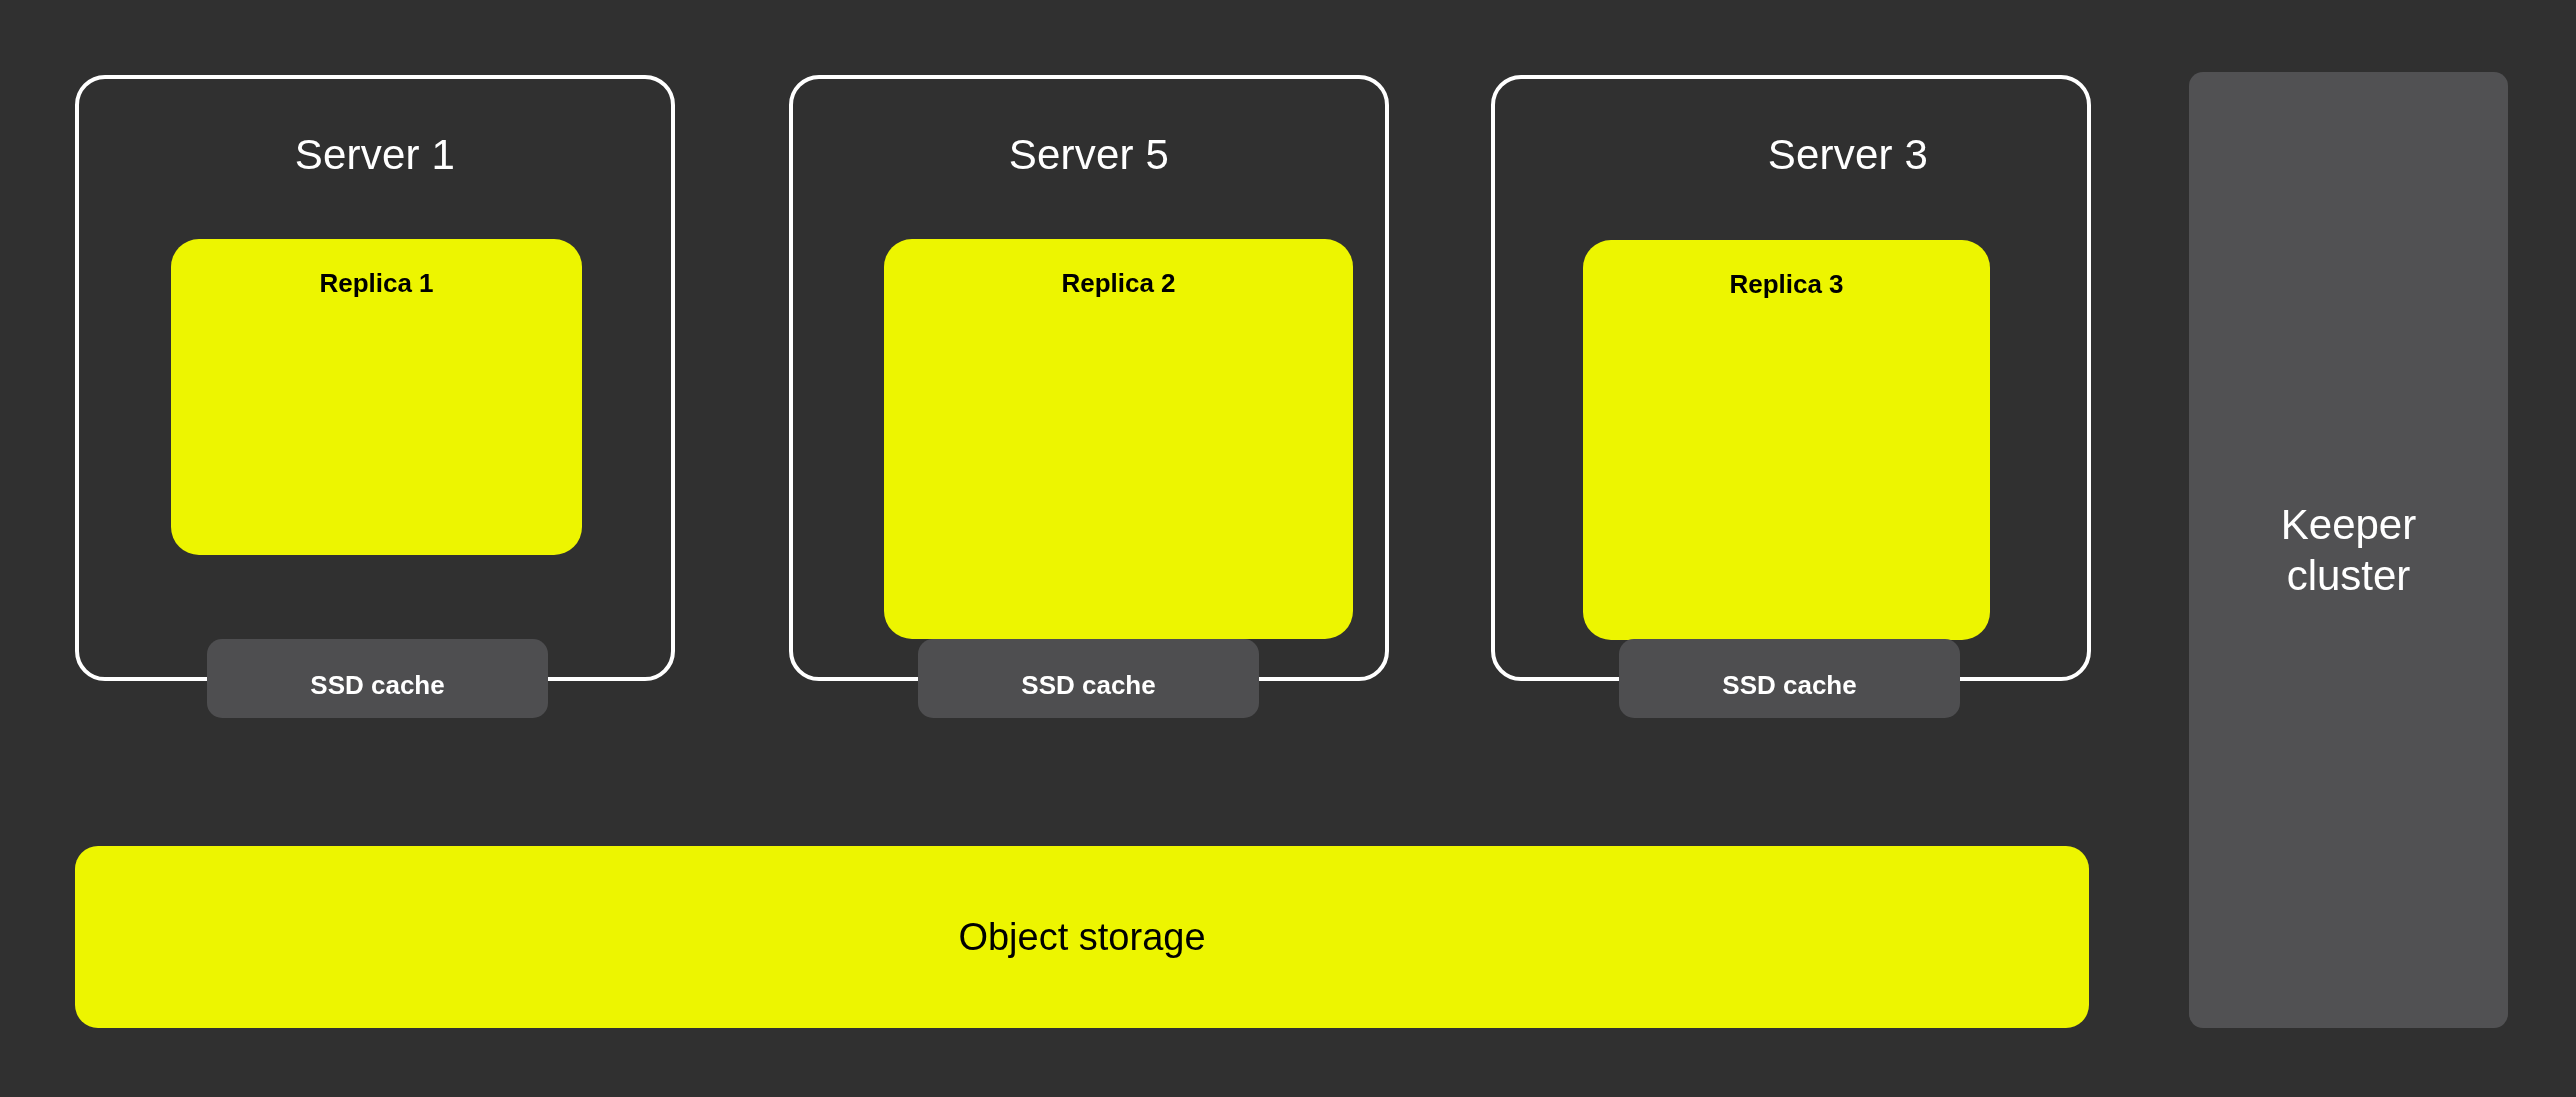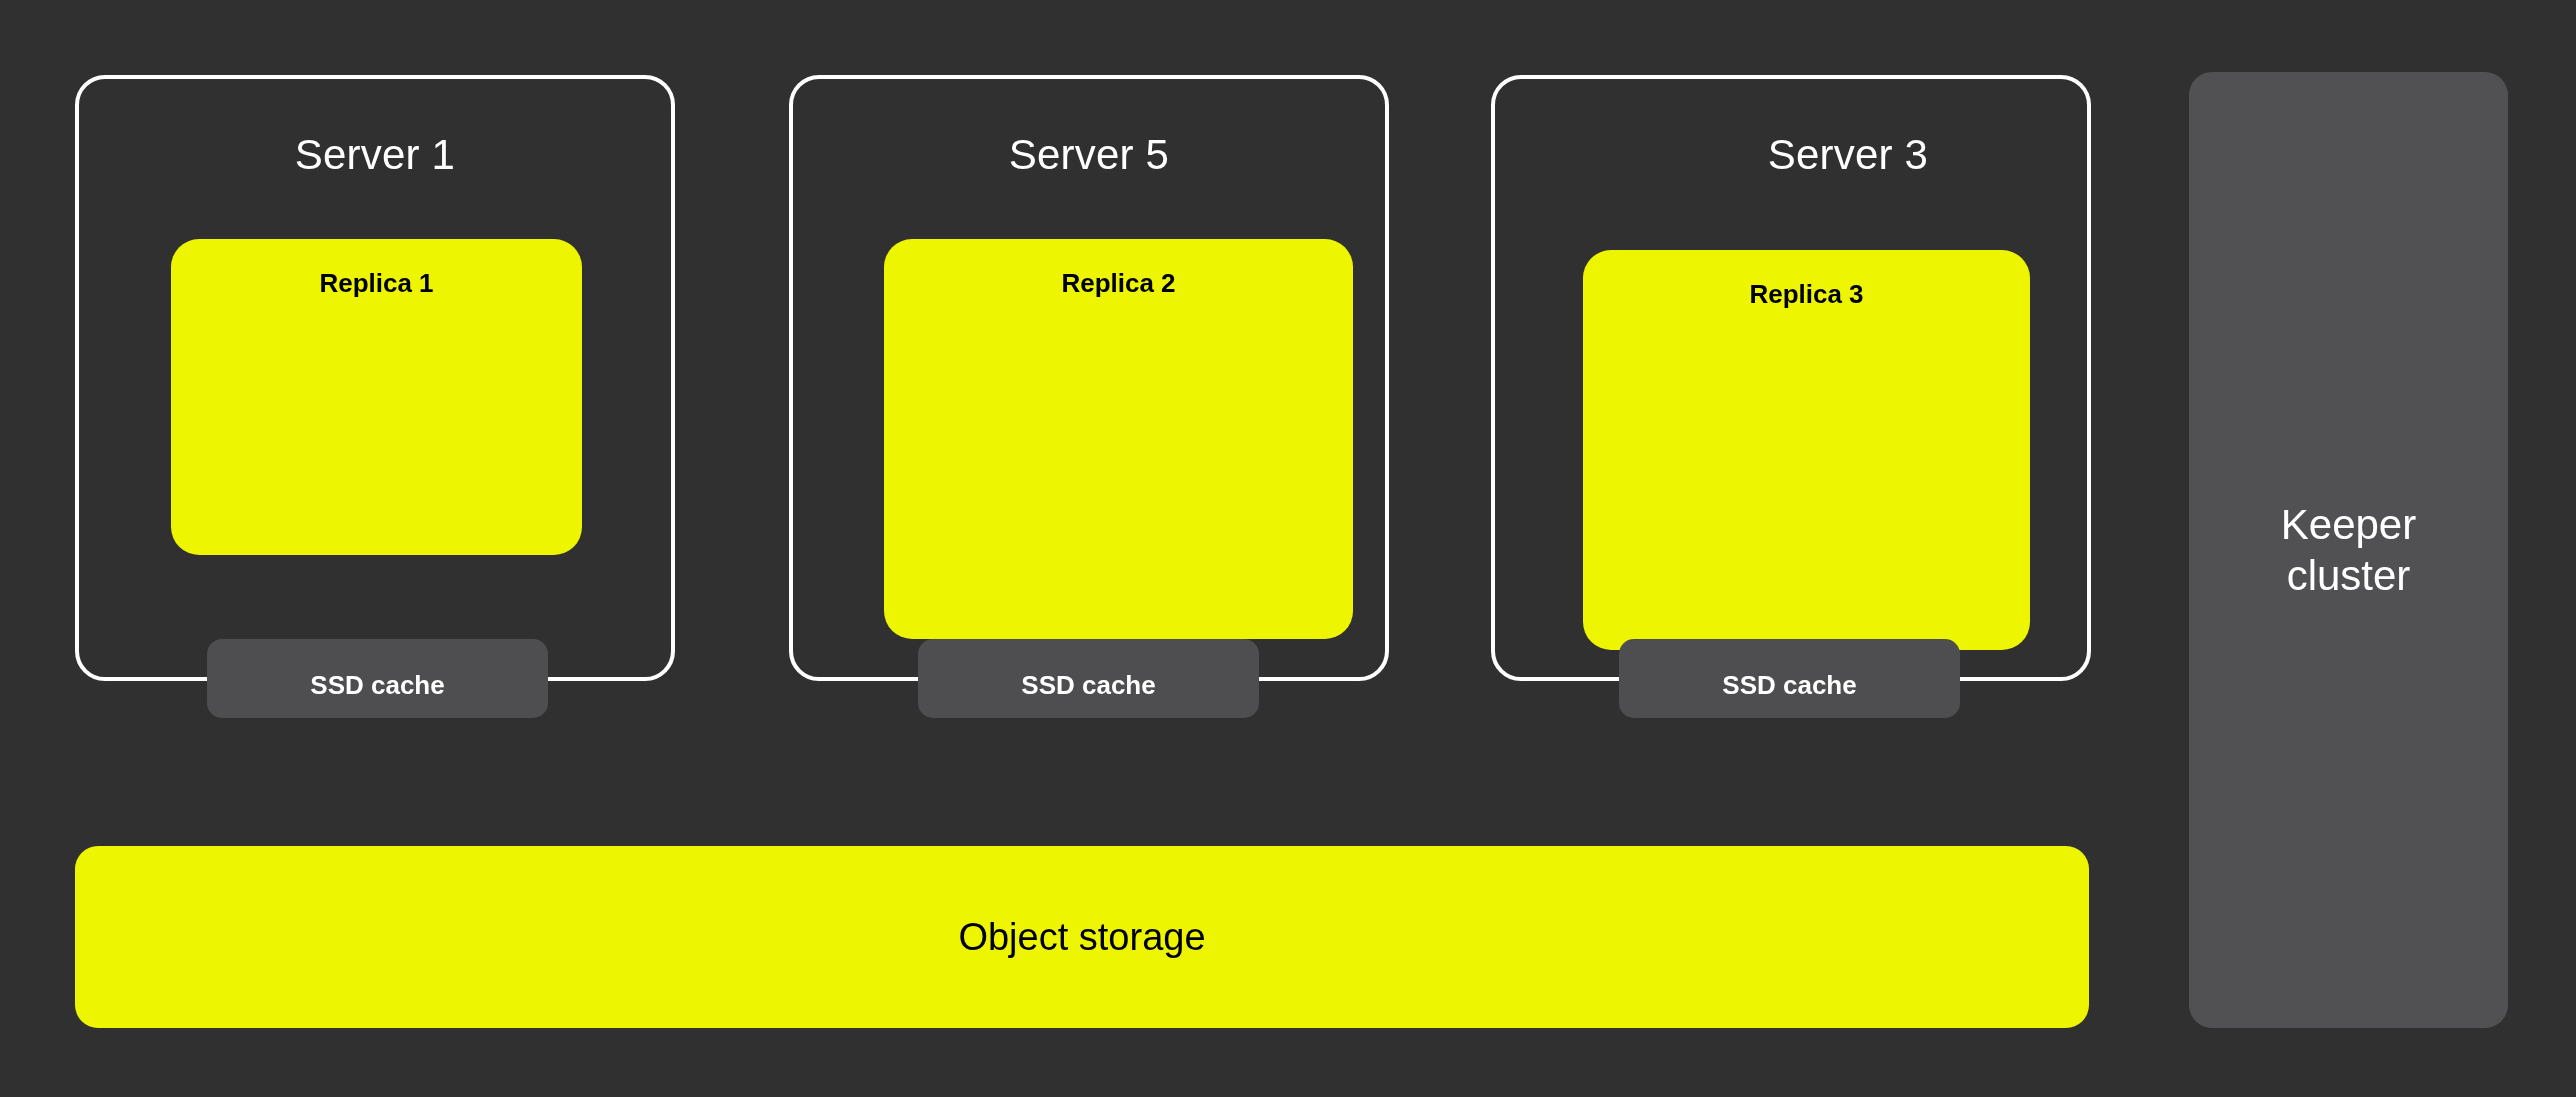--- a/index.html
+++ b/index.html
@@ -96,21 +96,21 @@
     font-size: 38px;
     font-weight: 400;
     white-space: nowrap;
   }
 
   
   .keeper-cluster {
     position: absolute;
     box-sizing: border-box;
     background: #515153;
-    border-radius: 23px;
+    border-radius: 14px;
     display: flex;
     align-items: center;
     justify-content: center;
     z-index: 2;
   }
   .keeper-label {
     color: #ffffff;
     font-size: 42px;
     font-weight: 400;
     line-height: 1.22;
@@ -141,21 +141,21 @@
     <div class="replica-label">Replica 2</div>
   </div>
 
   <div class="ssd-box" style="left:918px; top:639px; width:341px; height:79px;">
     <span class="ssd-label">SSD cache</span>
   </div>
 
   <div class="server-box" style="left:1491px; top:75px; width:600px; height:606px;"></div>
   <div class="server-title" style="left:1548px; width:600px; top:131px;">Server 3</div>
 
-  <div class="replica-box" style="left:1583px; top:250px; width:447px; height:400px;">
+  <div class="replica-box" style="left:1583px; top:240px; width:407px; height:400px;">
     <div class="replica-label">Replica 3</div>
   </div>
 
   <div class="ssd-box" style="left:1619px; top:639px; width:341px; height:79px;">
     <span class="ssd-label">SSD cache</span>
   </div>
 
   <div class="object-storage" style="left:75px; top:846px; width:2014px; height:182px;">
     <span class="object-storage-label">Object storage</span>
   </div>

